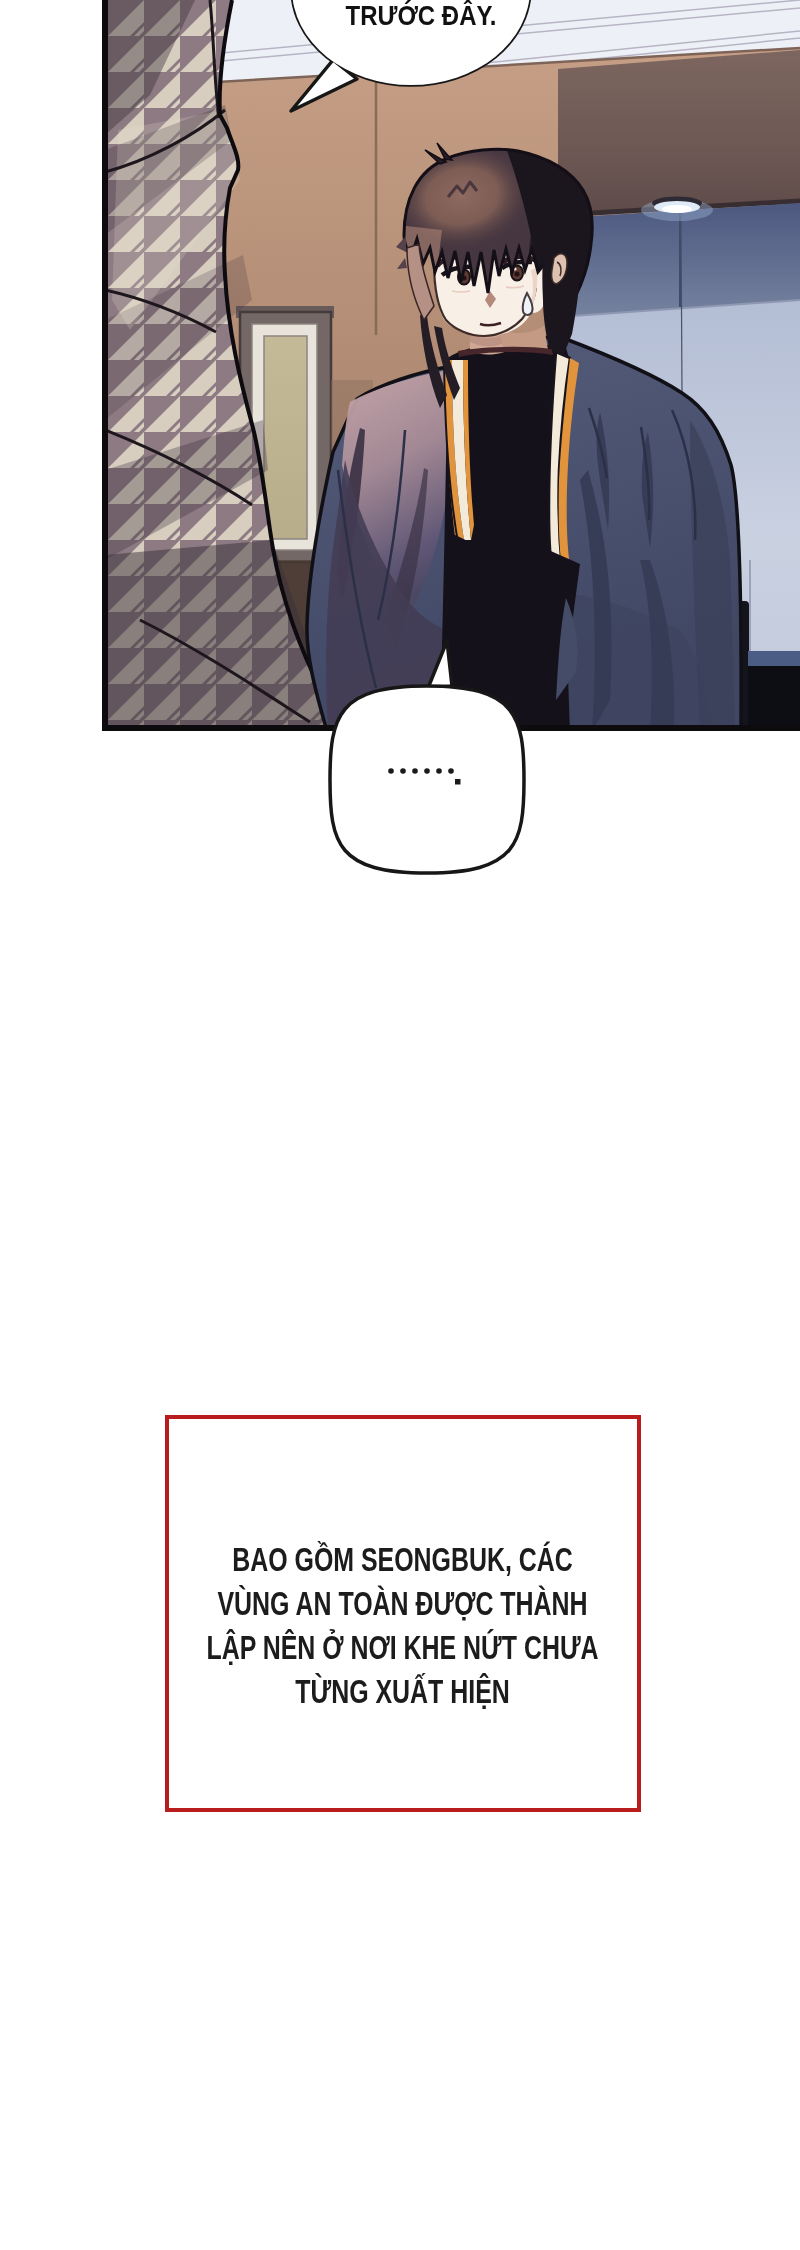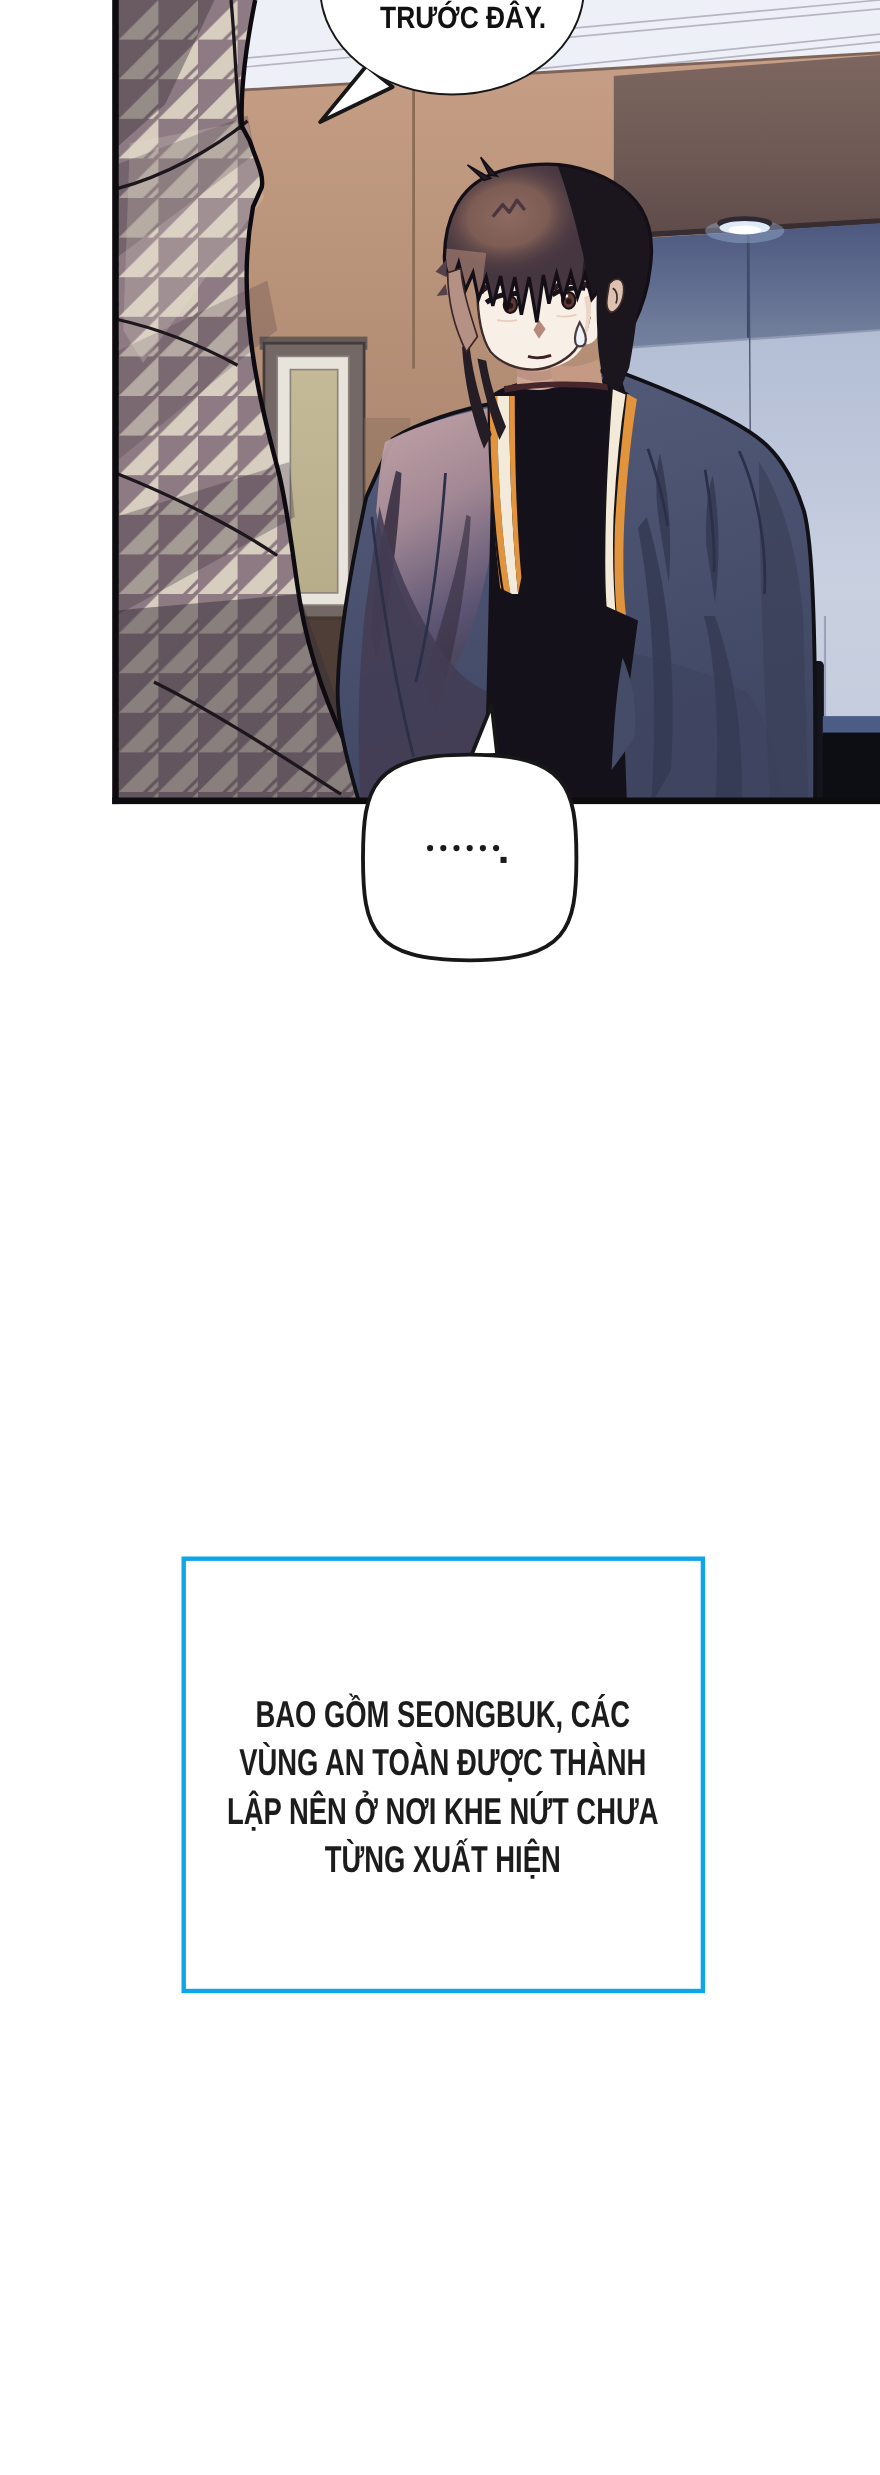--- a/index.html
+++ b/index.html
@@ -1,18 +1,18 @@
 <!DOCTYPE html>
 <html><head>
 <meta charset="utf-8">
 <style>
   html,body{margin:0;padding:0;background:#ffffff;}
   body{width:800px;height:2250px;position:relative;font-family:"Liberation Sans",sans-serif;overflow:hidden;}
   #panelwrap{position:absolute;left:0;top:0;width:800px;height:880px;}
-  #caption{position:absolute;left:165px;top:1415px;width:476px;height:397px;border:4px solid #0ea5e9;box-sizing:border-box;display:flex;align-items:center;justify-content:center;text-align:center;}
+  #caption{position:absolute;left:165px;top:1415px;width:476px;height:397px;border:4px solid #b91c1c;box-sizing:border-box;display:flex;align-items:center;justify-content:center;text-align:center;}
   #caption .t{font-weight:bold;font-size:34px;line-height:44px;color:#1c1c1c;white-space:nowrap;transform:scaleX(0.733);transform-origin:50% 50%;padding-top:22px;}
 </style>
 </head>
 <body>
 
 <div id="panelwrap">
 <svg width="800" height="880" viewBox="0 0 800 880" xmlns="http://www.w3.org/2000/svg">
 <defs>
   <clipPath id="panelclip">
           <rect x="105" y="0" width="695" height="731"></rect>

